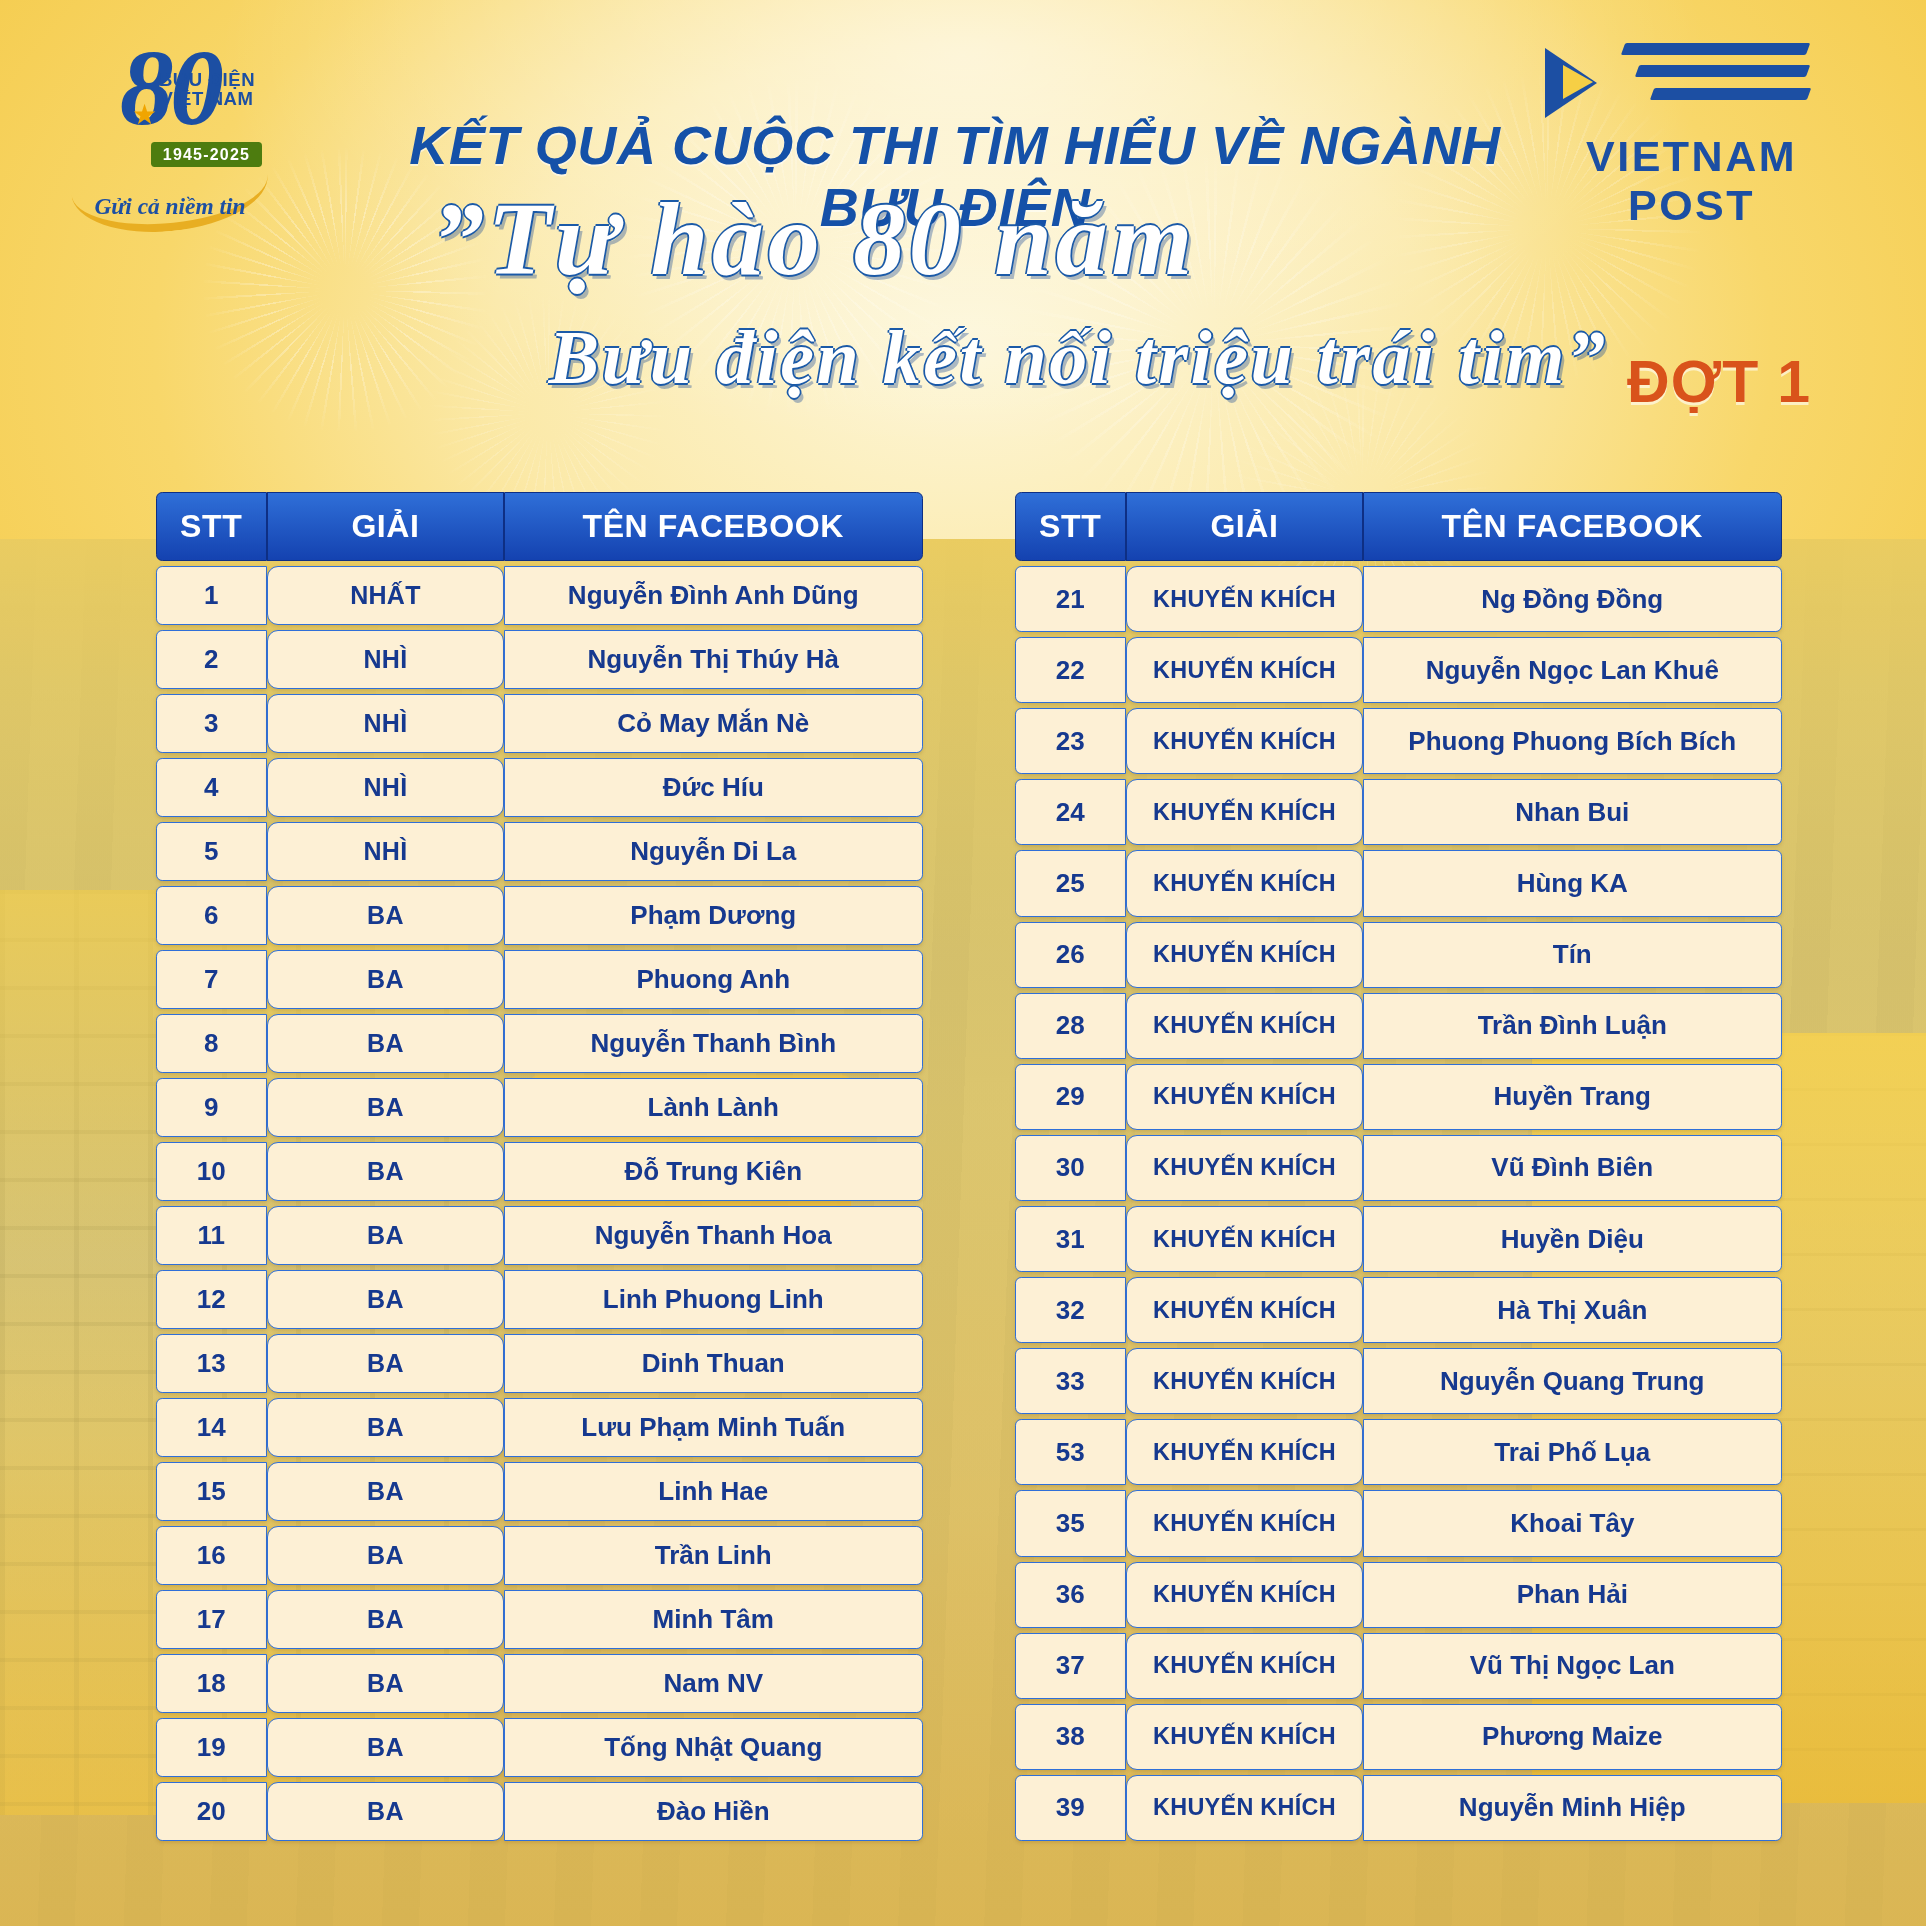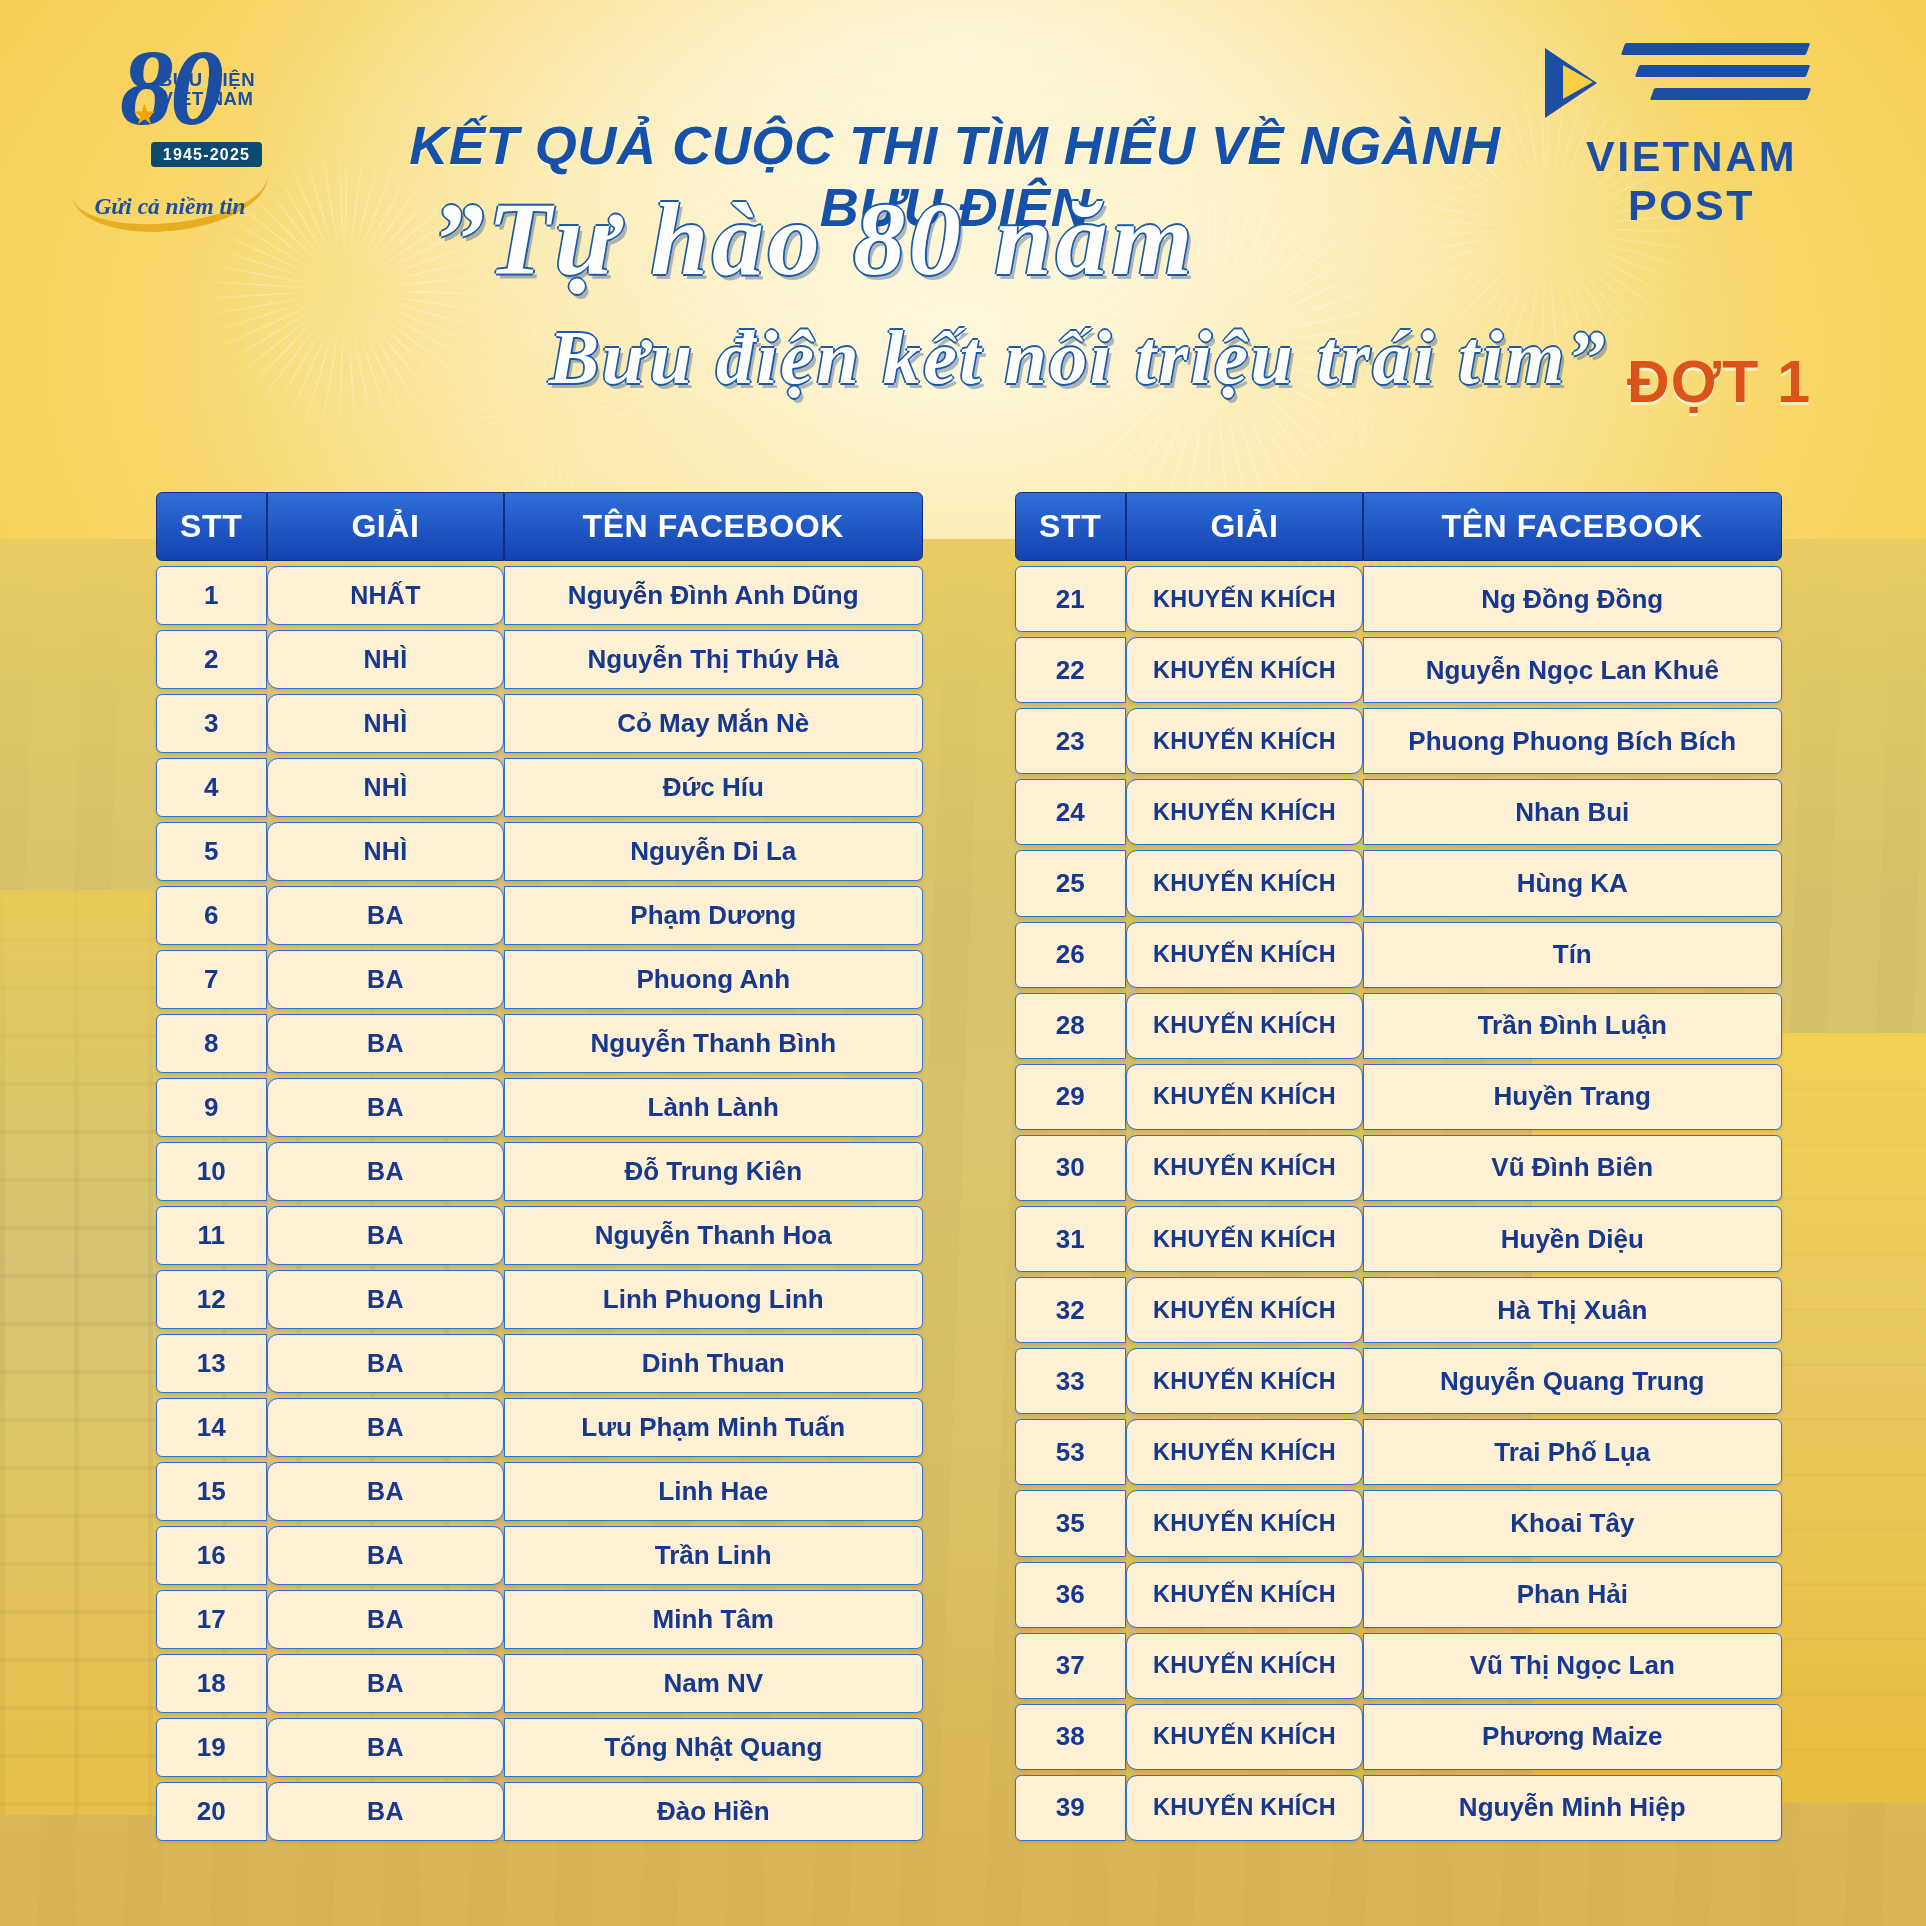--- a/index.html
+++ b/index.html
@@ -90,21 +90,21 @@
     position:absolute; left:80px; top:36px; width:136px; height:69px;
   }
   .logo80 .ribbon .l1 {
     color:#1c4fa3; font-size:18.5px; font-weight:700; letter-spacing:0.6px; line-height:1.05;
   }
   .logo80 .ribbon .l2 {
     color:#1c4fa3; font-size:18.5px; font-weight:700; letter-spacing:0.6px; line-height:1.05;
   }
   .logo80 .yearbar {
     position:absolute; left:92px; top:108px; width:111px; height:25px;
-    background:#0c4a6e; border-radius:3.7px;
+    background:#4d7c0f; border-radius:3.7px;
     color:#fff; font-size:16px; font-weight:700; letter-spacing:1.2px;
     display:flex; align-items:center; justify-content:center;
   }
   .logo80 .swoosh {
     position:absolute; left:12.3px; top:105px; width:197px; height:92px;
     border-bottom:8.6px solid #e8ae22;
     border-radius:0 0 60% 60%;
     transform: rotate(-6deg);
   }
   .logo80 .tagline {

